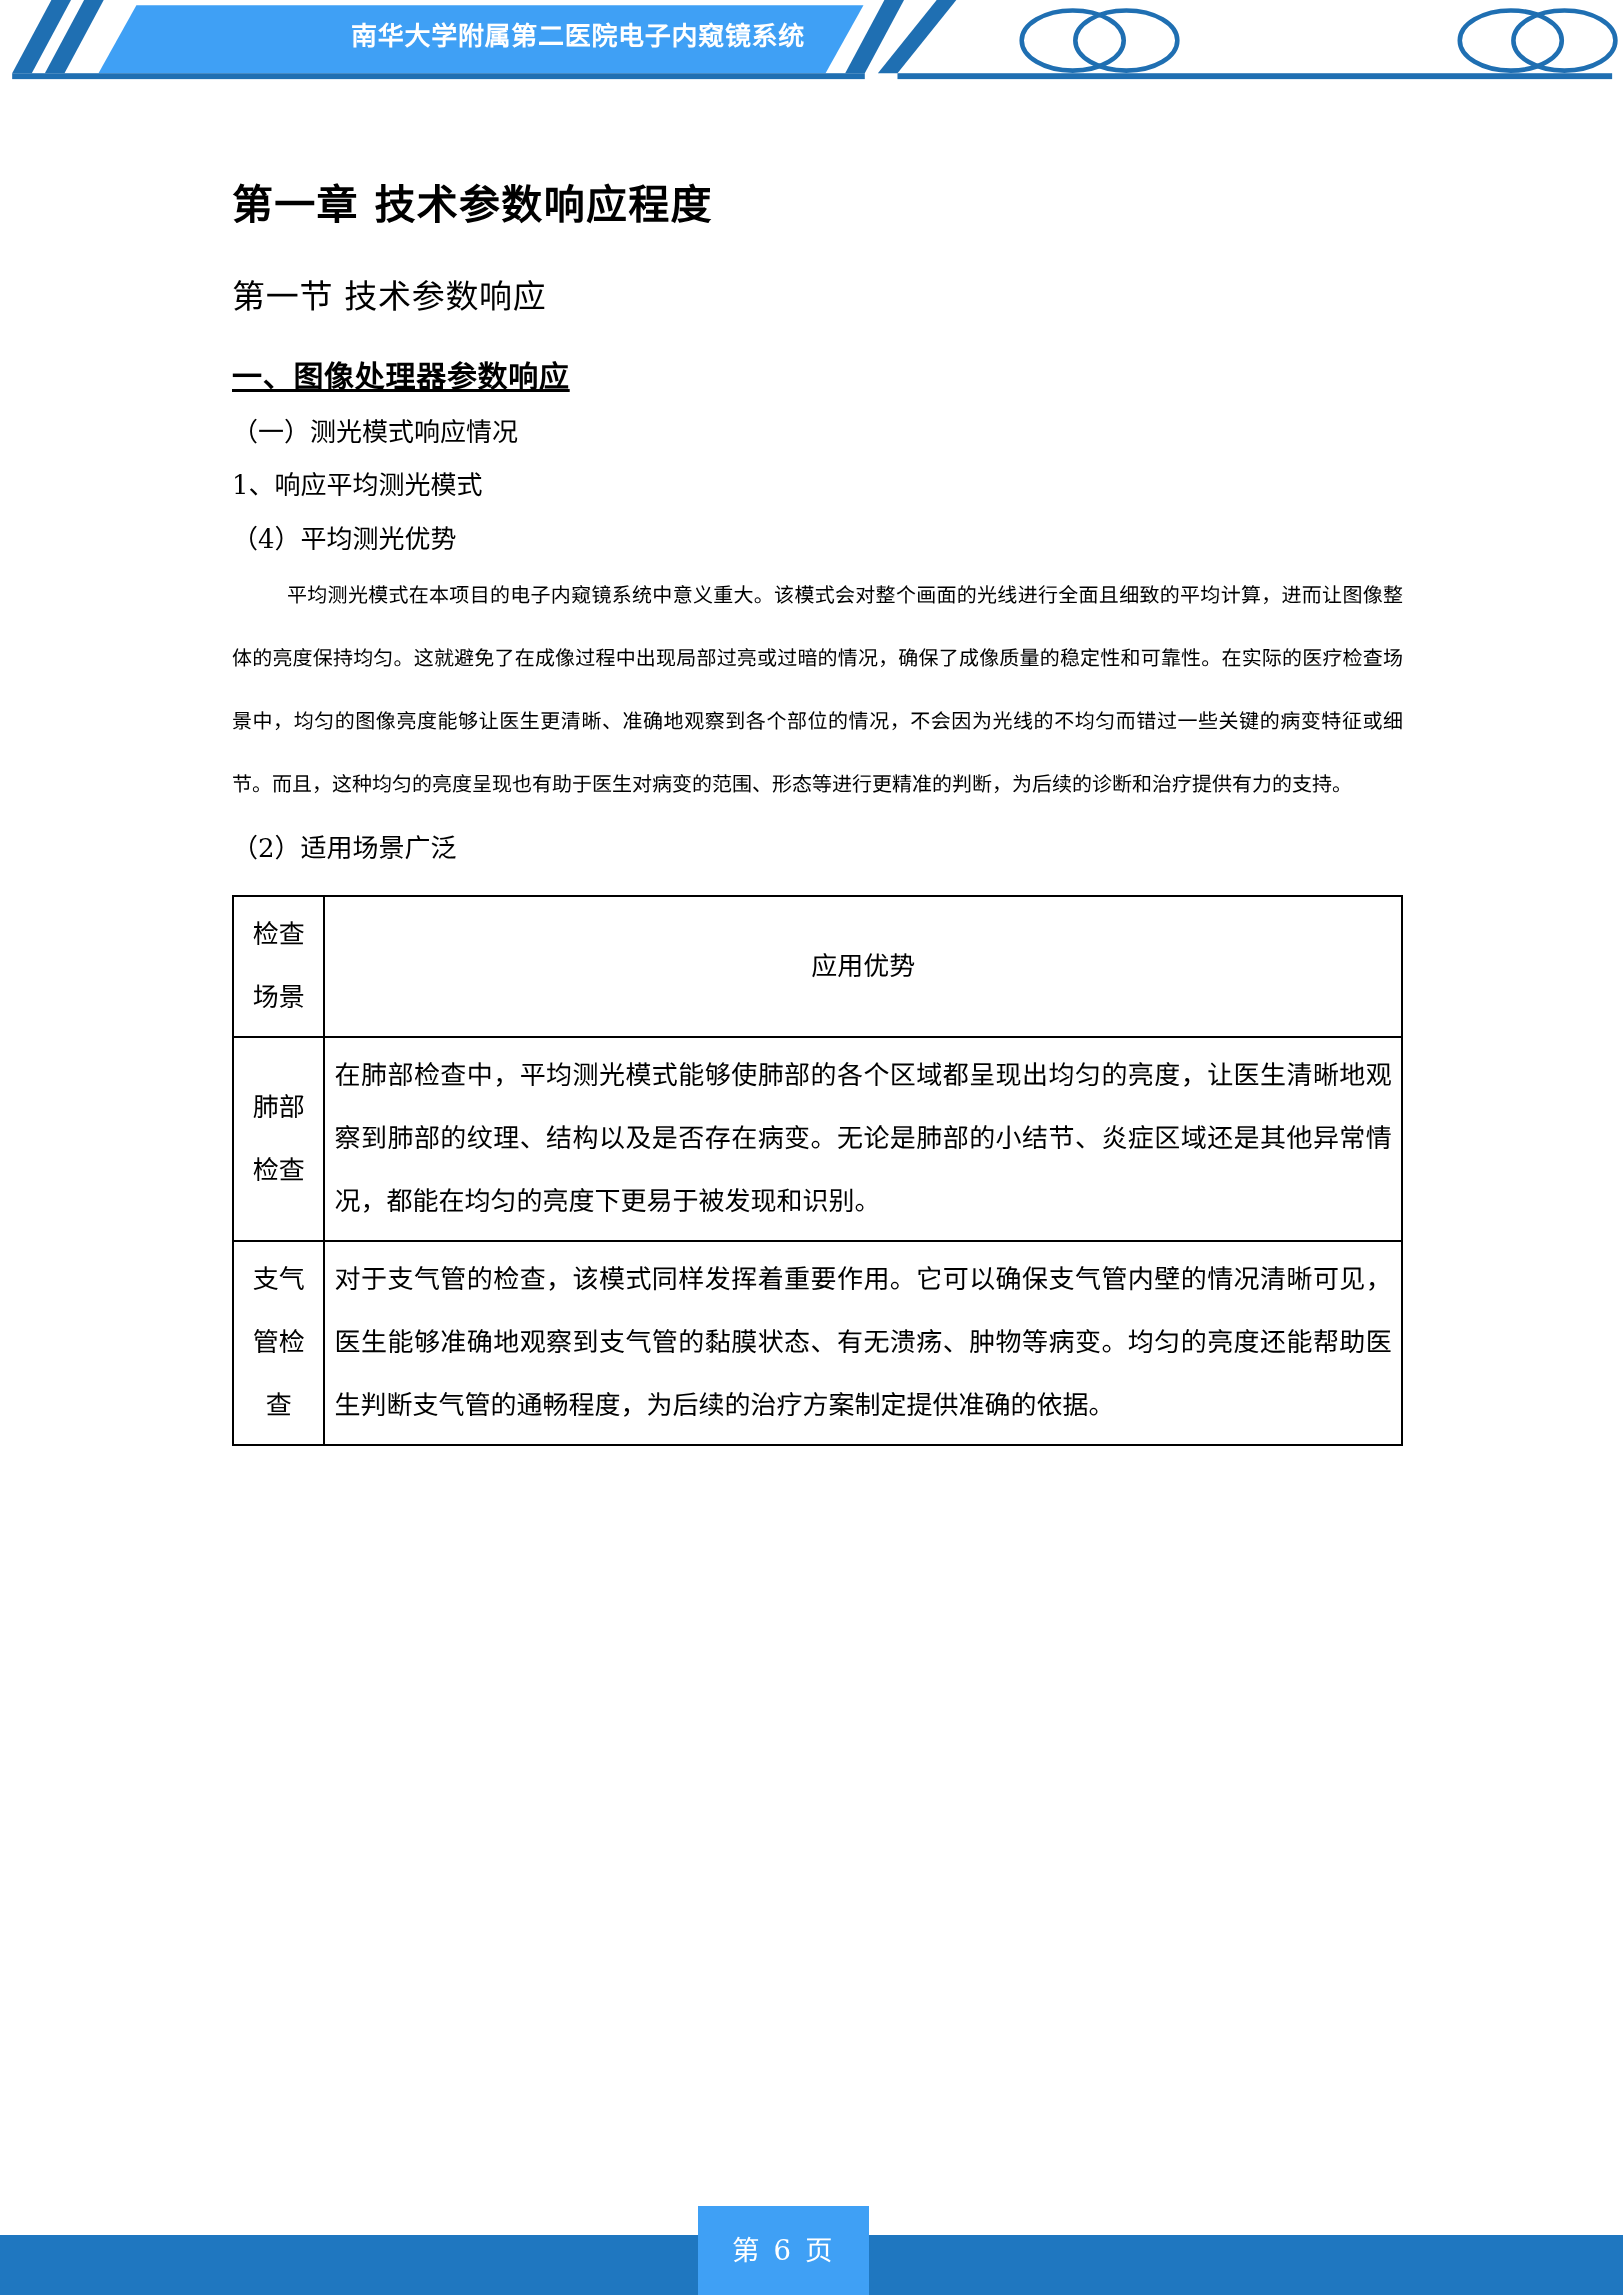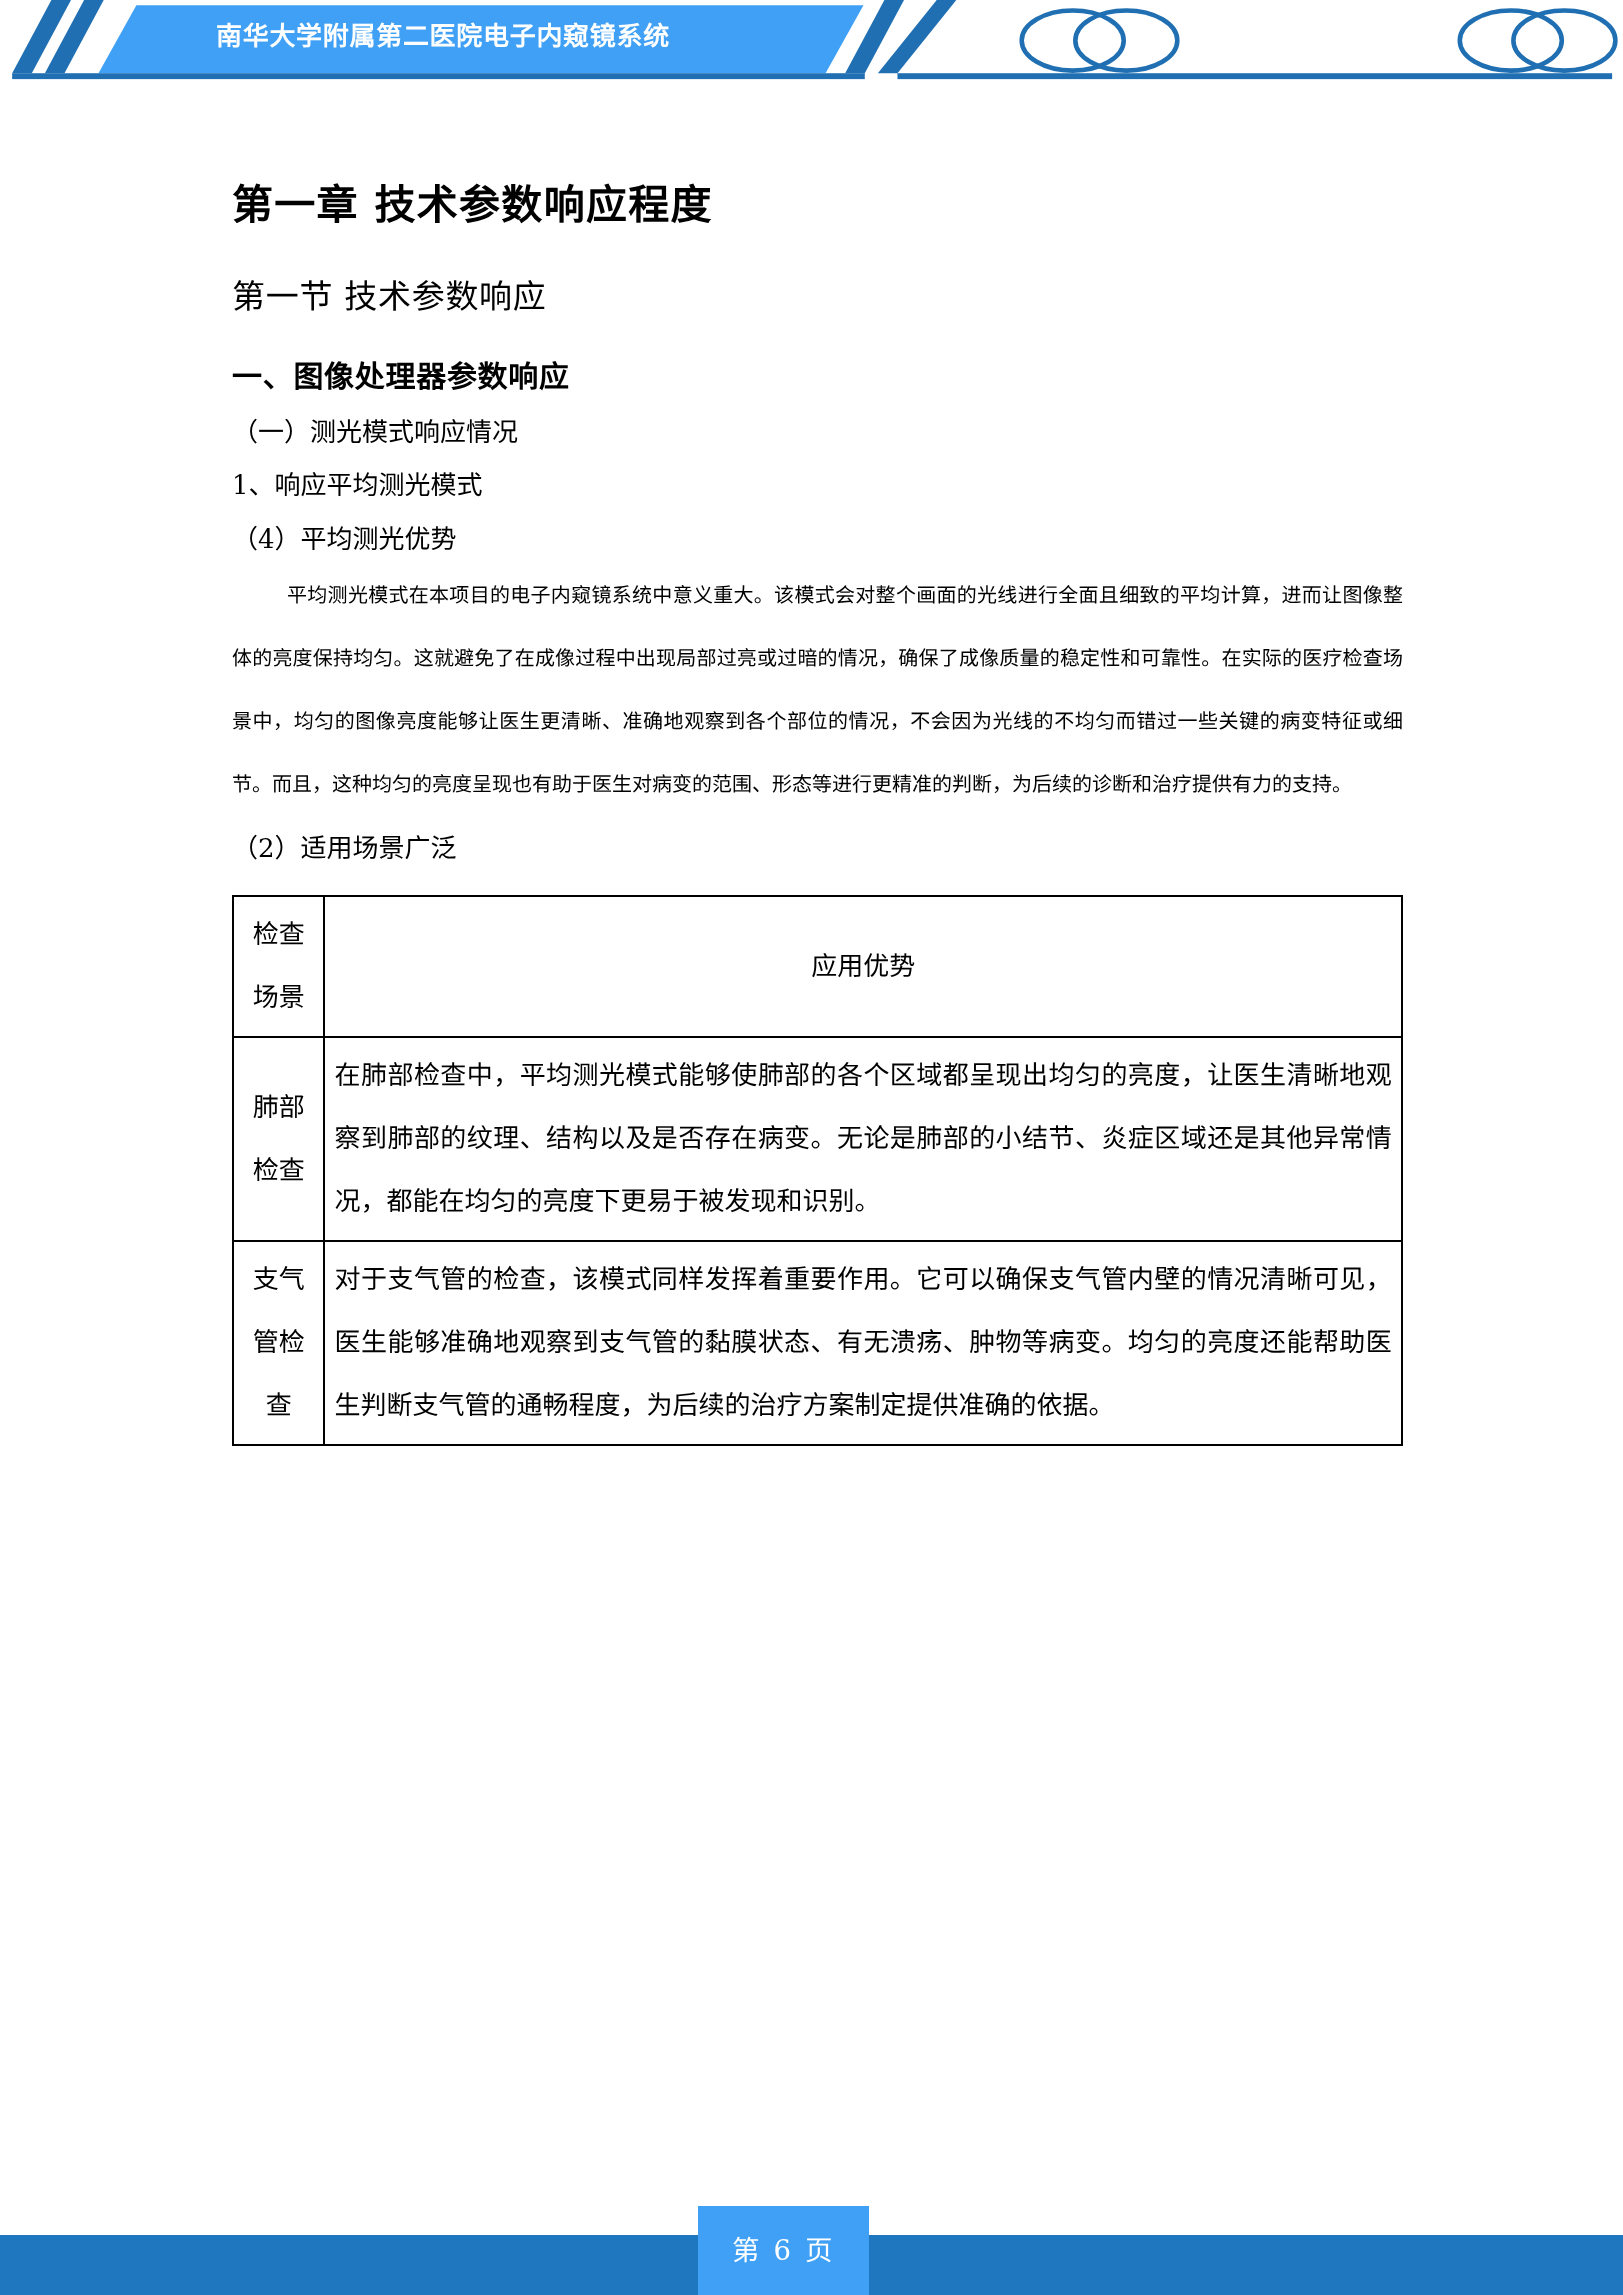--- a/index.html
+++ b/index.html
@@ -41,21 +41,21 @@
     top: 13px;
     width: 589px;
     height: 47px;
     line-height: 47px;
     color: #ffffff;
     font-family: "DejaVu Sans", "Liberation Sans", sans-serif;
     font-weight: bold;
     font-size: 26px;
     letter-spacing: 0.7px;
     white-space: nowrap;
-    text-align: left;
+    text-align: right;
   }
 
   
   .content {
     position: absolute;
     left: 232px;
     top: 173px;
     width: 1171px;
   }
 
@@ -78,20 +78,21 @@
     letter-spacing: 0.7px;
   }
   h3.subsection {
     margin: 29px 0 0 0;
     padding: 0;
     font-family: "DejaVu Sans", "Liberation Sans", sans-serif;
     font-weight: bold;
     font-size: 30px;
     line-height: 48px;
     letter-spacing: 0.7px;
+    text-decoration: underline;
   }
   .h4line {
     margin: 9.2px 0 0 0;
     font-family: "DejaVu Serif", "Liberation Serif", serif;
     font-size: 26px;
     line-height: 44px;
   }
   .lvl-a { padding-left: 0px; }
   .lvl-b { padding-left: 0px; }
 

